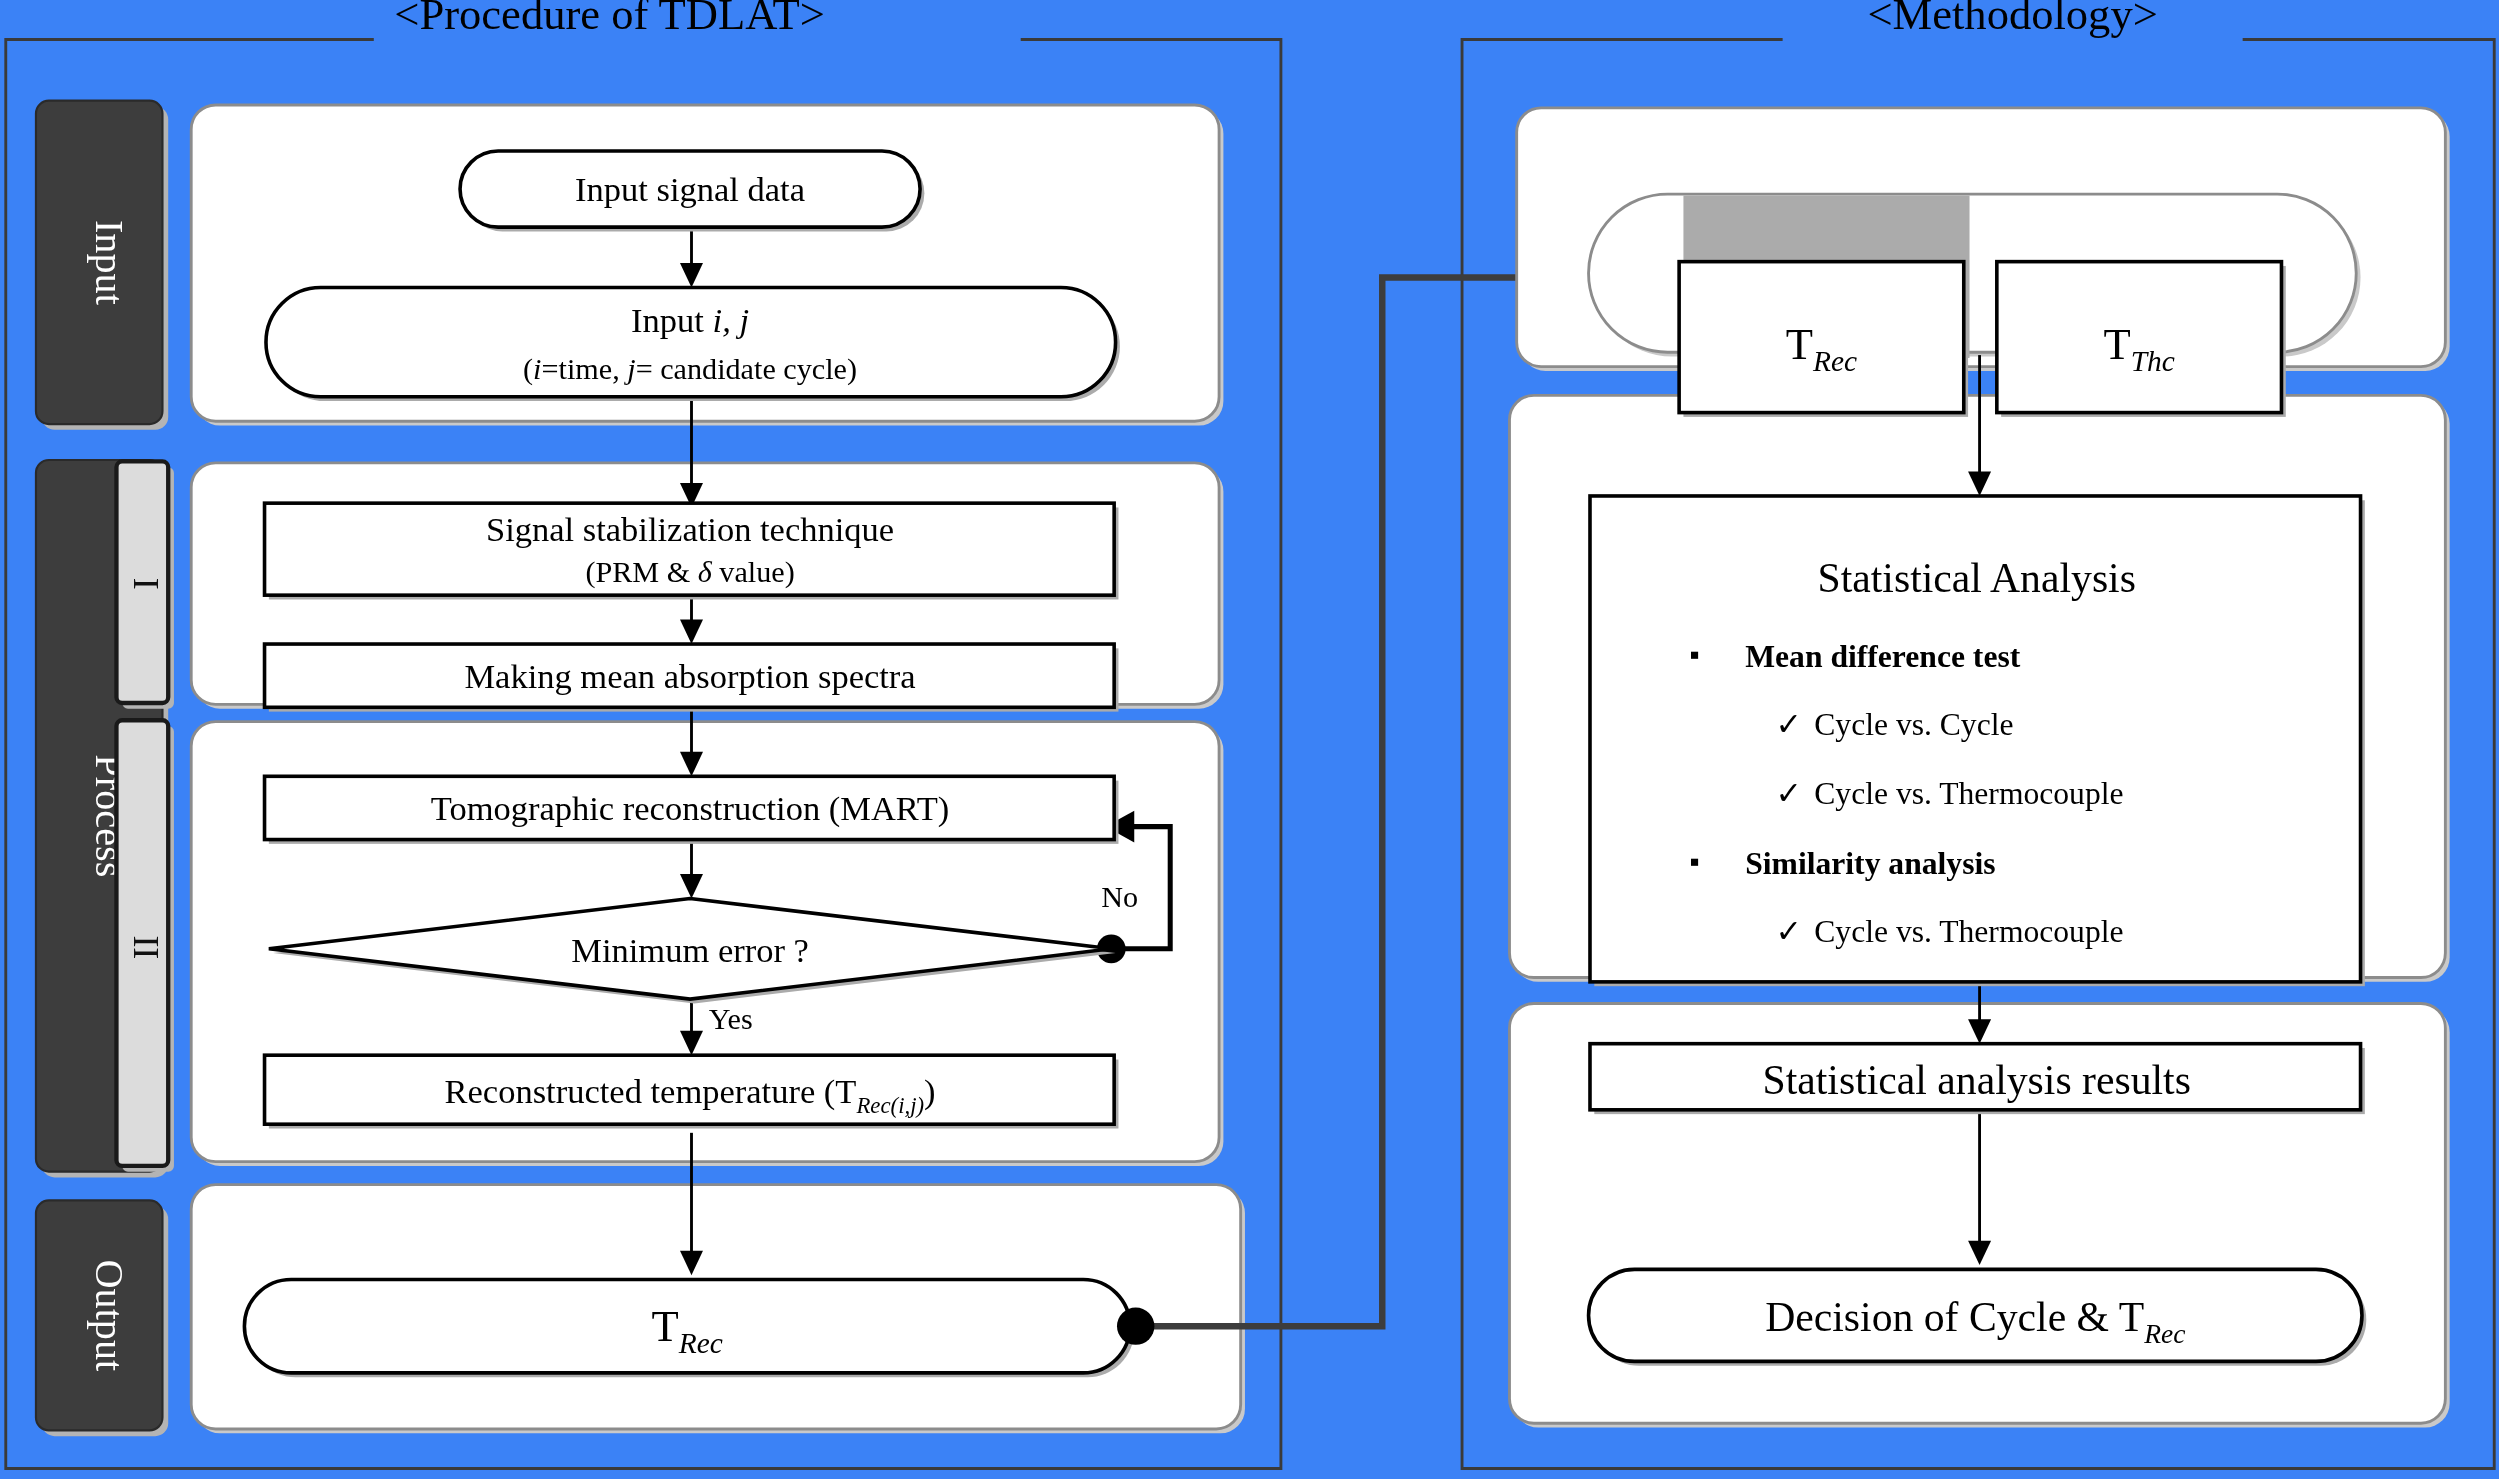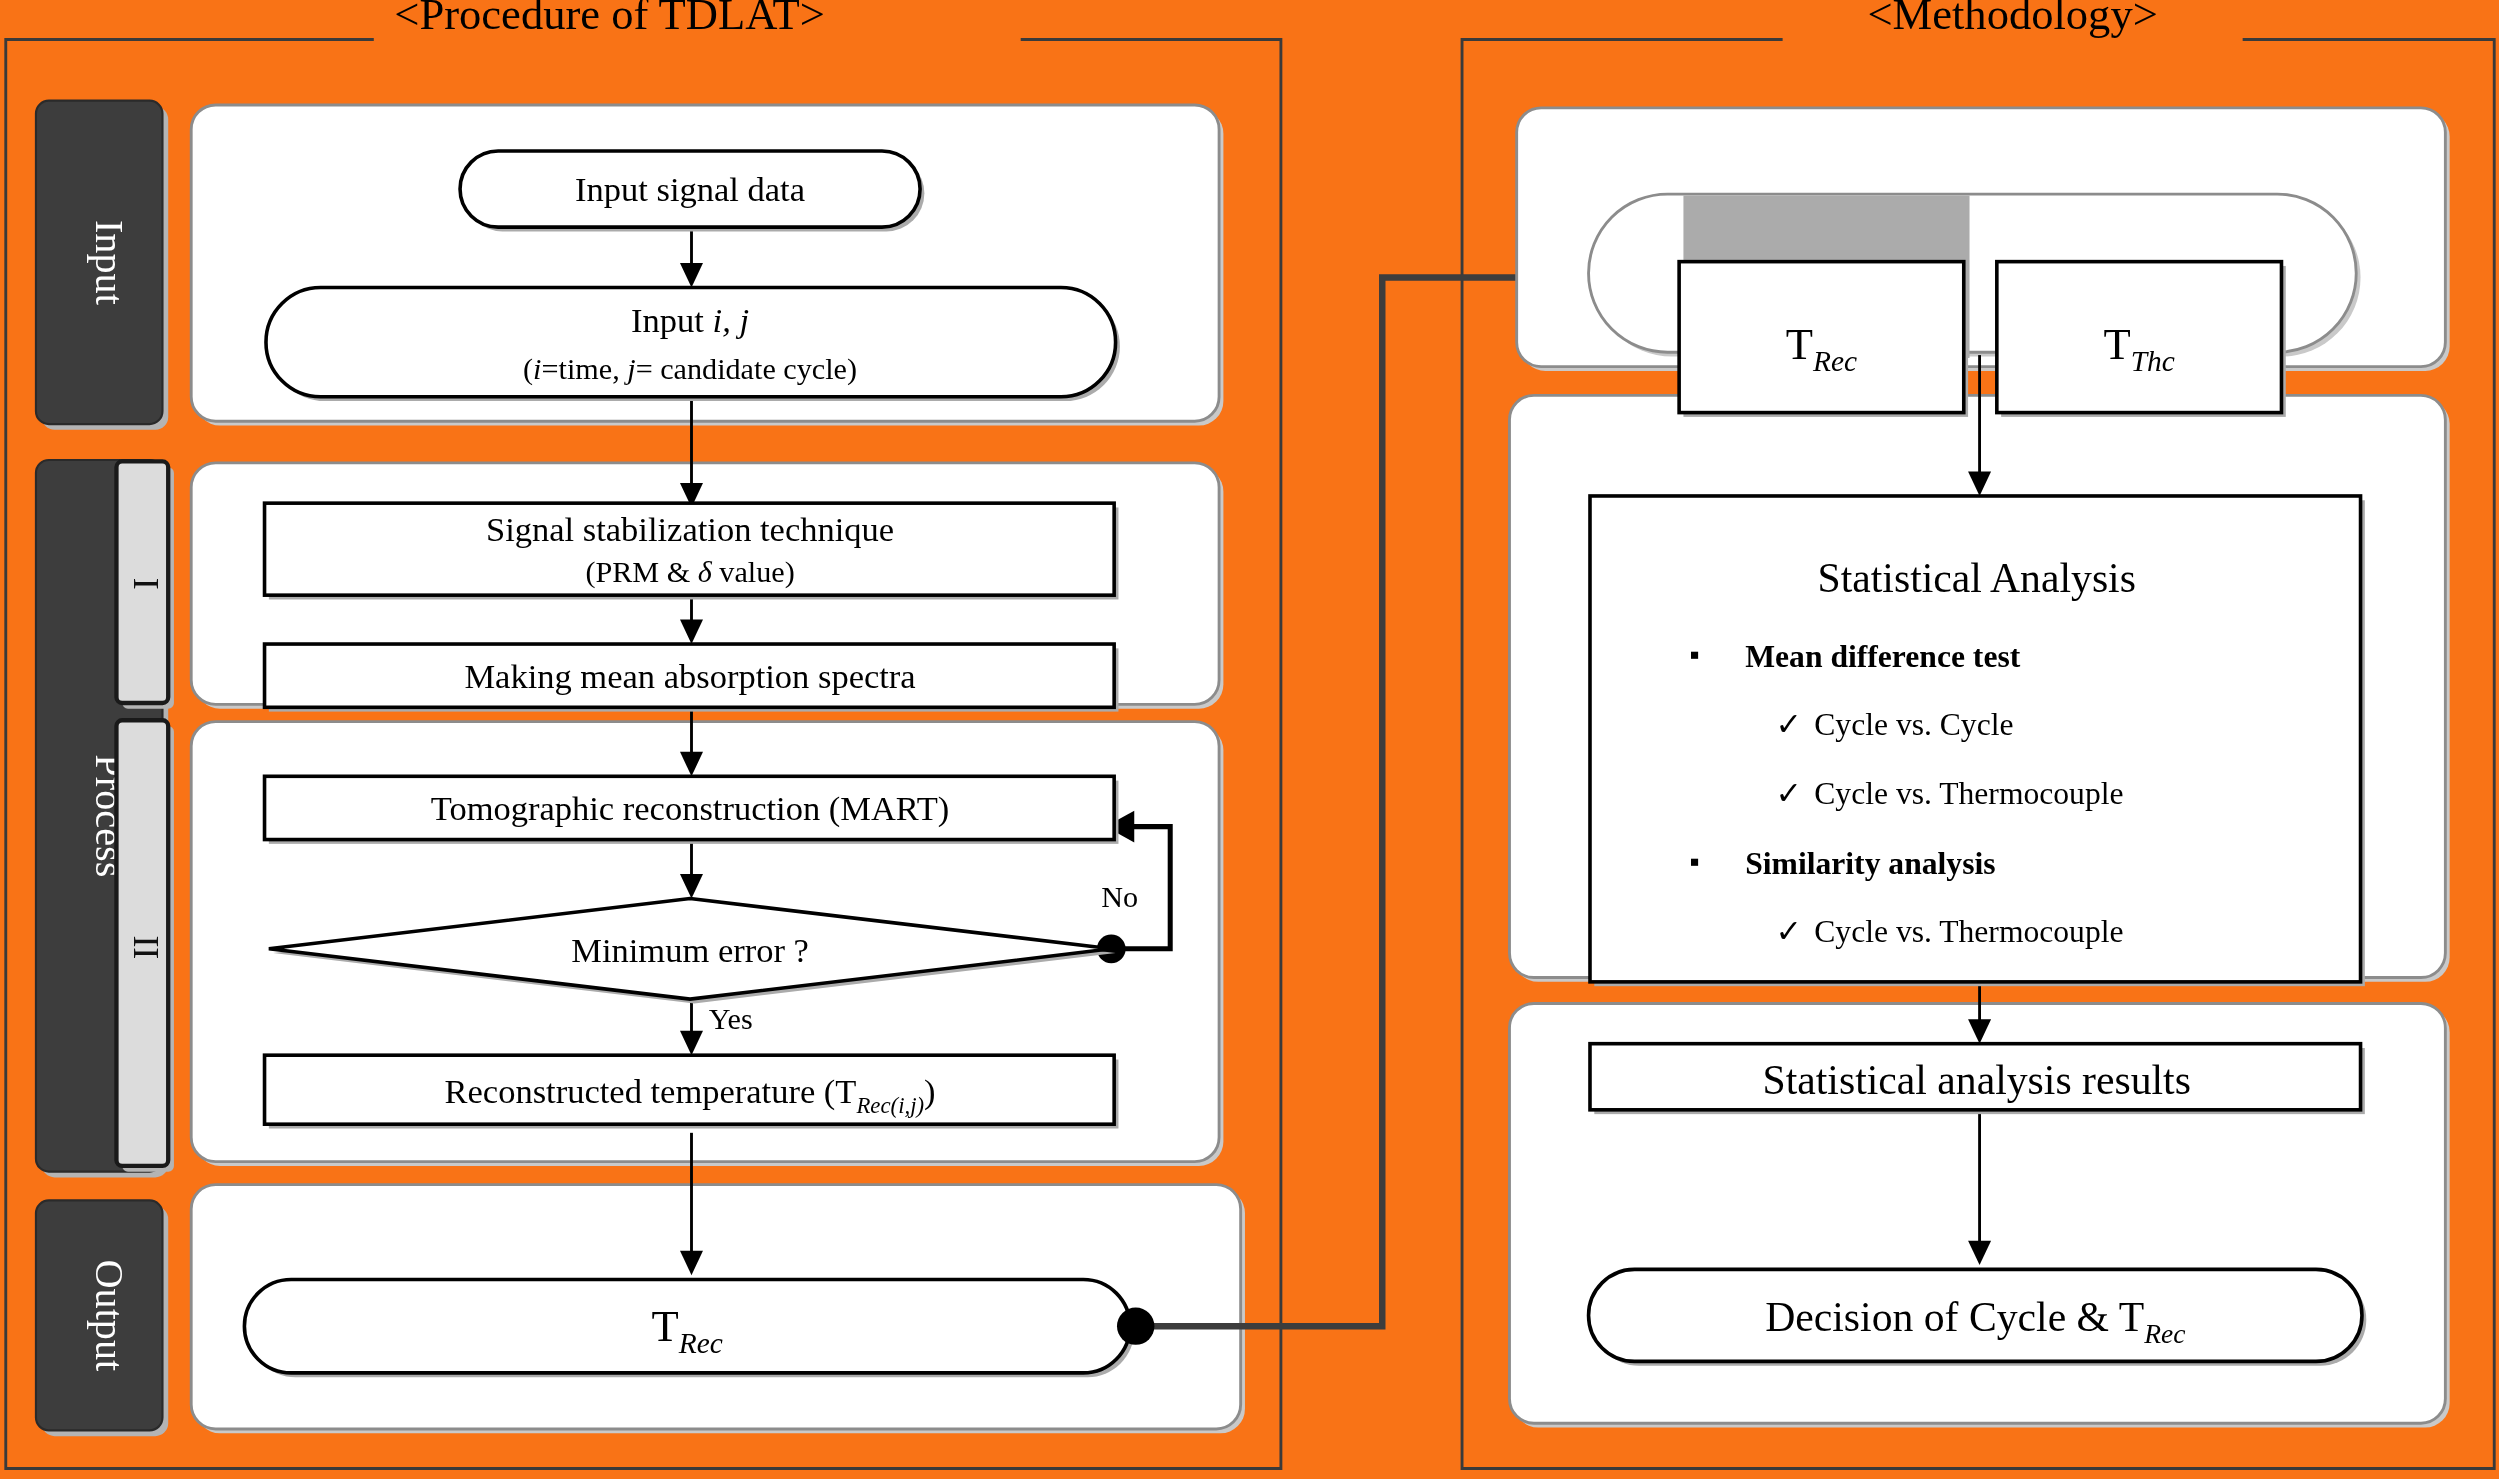--- a/index.html
+++ b/index.html
@@ -11,21 +11,21 @@
   body {
     width: 2500px;
     height: 1480px;
     font-family: "Liberation Serif", "DejaVu Serif", serif;
     overflow: hidden;
   }
   #stage {
     position: relative;
     width: 2500px;
     height: 1480px;
-    background: #f97316;
+    background: #3b82f6;
   }
   svg#diagram {
     position: absolute;
     left: 0;
     top: 0;
     width: 2500px;
     height: 1480px;
   }
   
   .panel-border   { fill: none; stroke: #3a3a3a; stroke-width: 4; }

